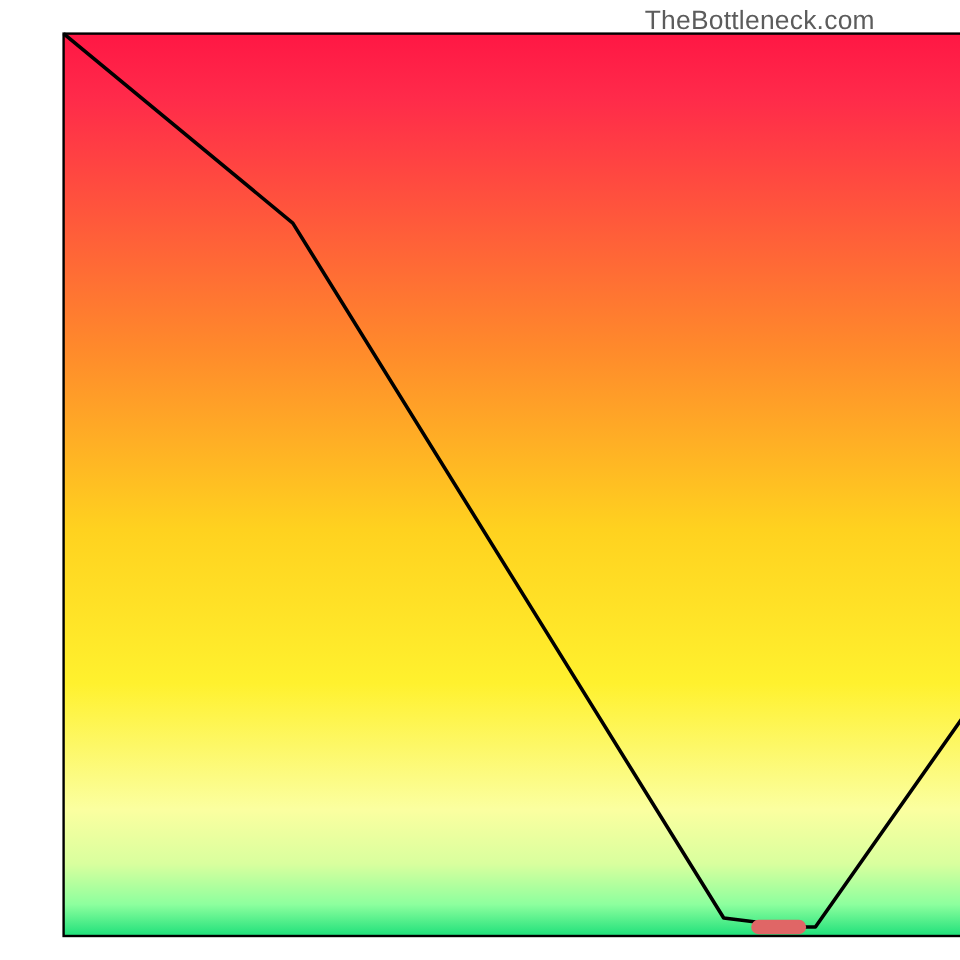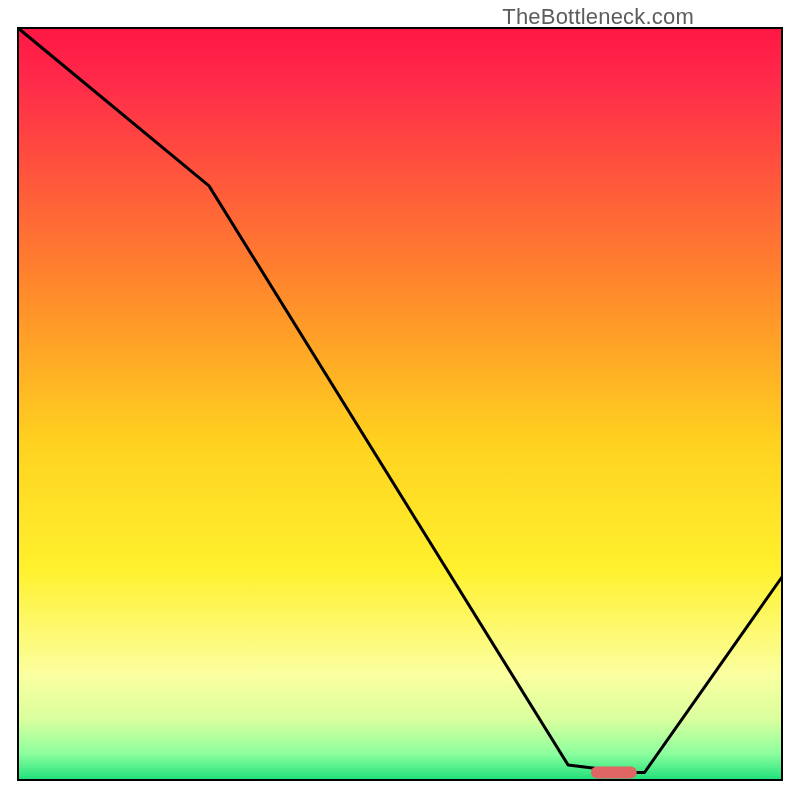--- a/index.html
+++ b/index.html
@@ -7,20 +7,21 @@
     padding: 0;
     width: 800px;
     height: 800px;
     background: #ffffff;
     font-family: Arial, Helvetica, sans-serif;
   }
   .container {
     position: relative;
     width: 702px;
     height: 800px;
+    margin-left: 35px;
   }
   .watermark {
     position: absolute;
     top: 4px;
     right: 8px;
     font-size: 22px;
     font-weight: 500;
     color: #5c5c5c;
     letter-spacing: 0.2px;
   }

